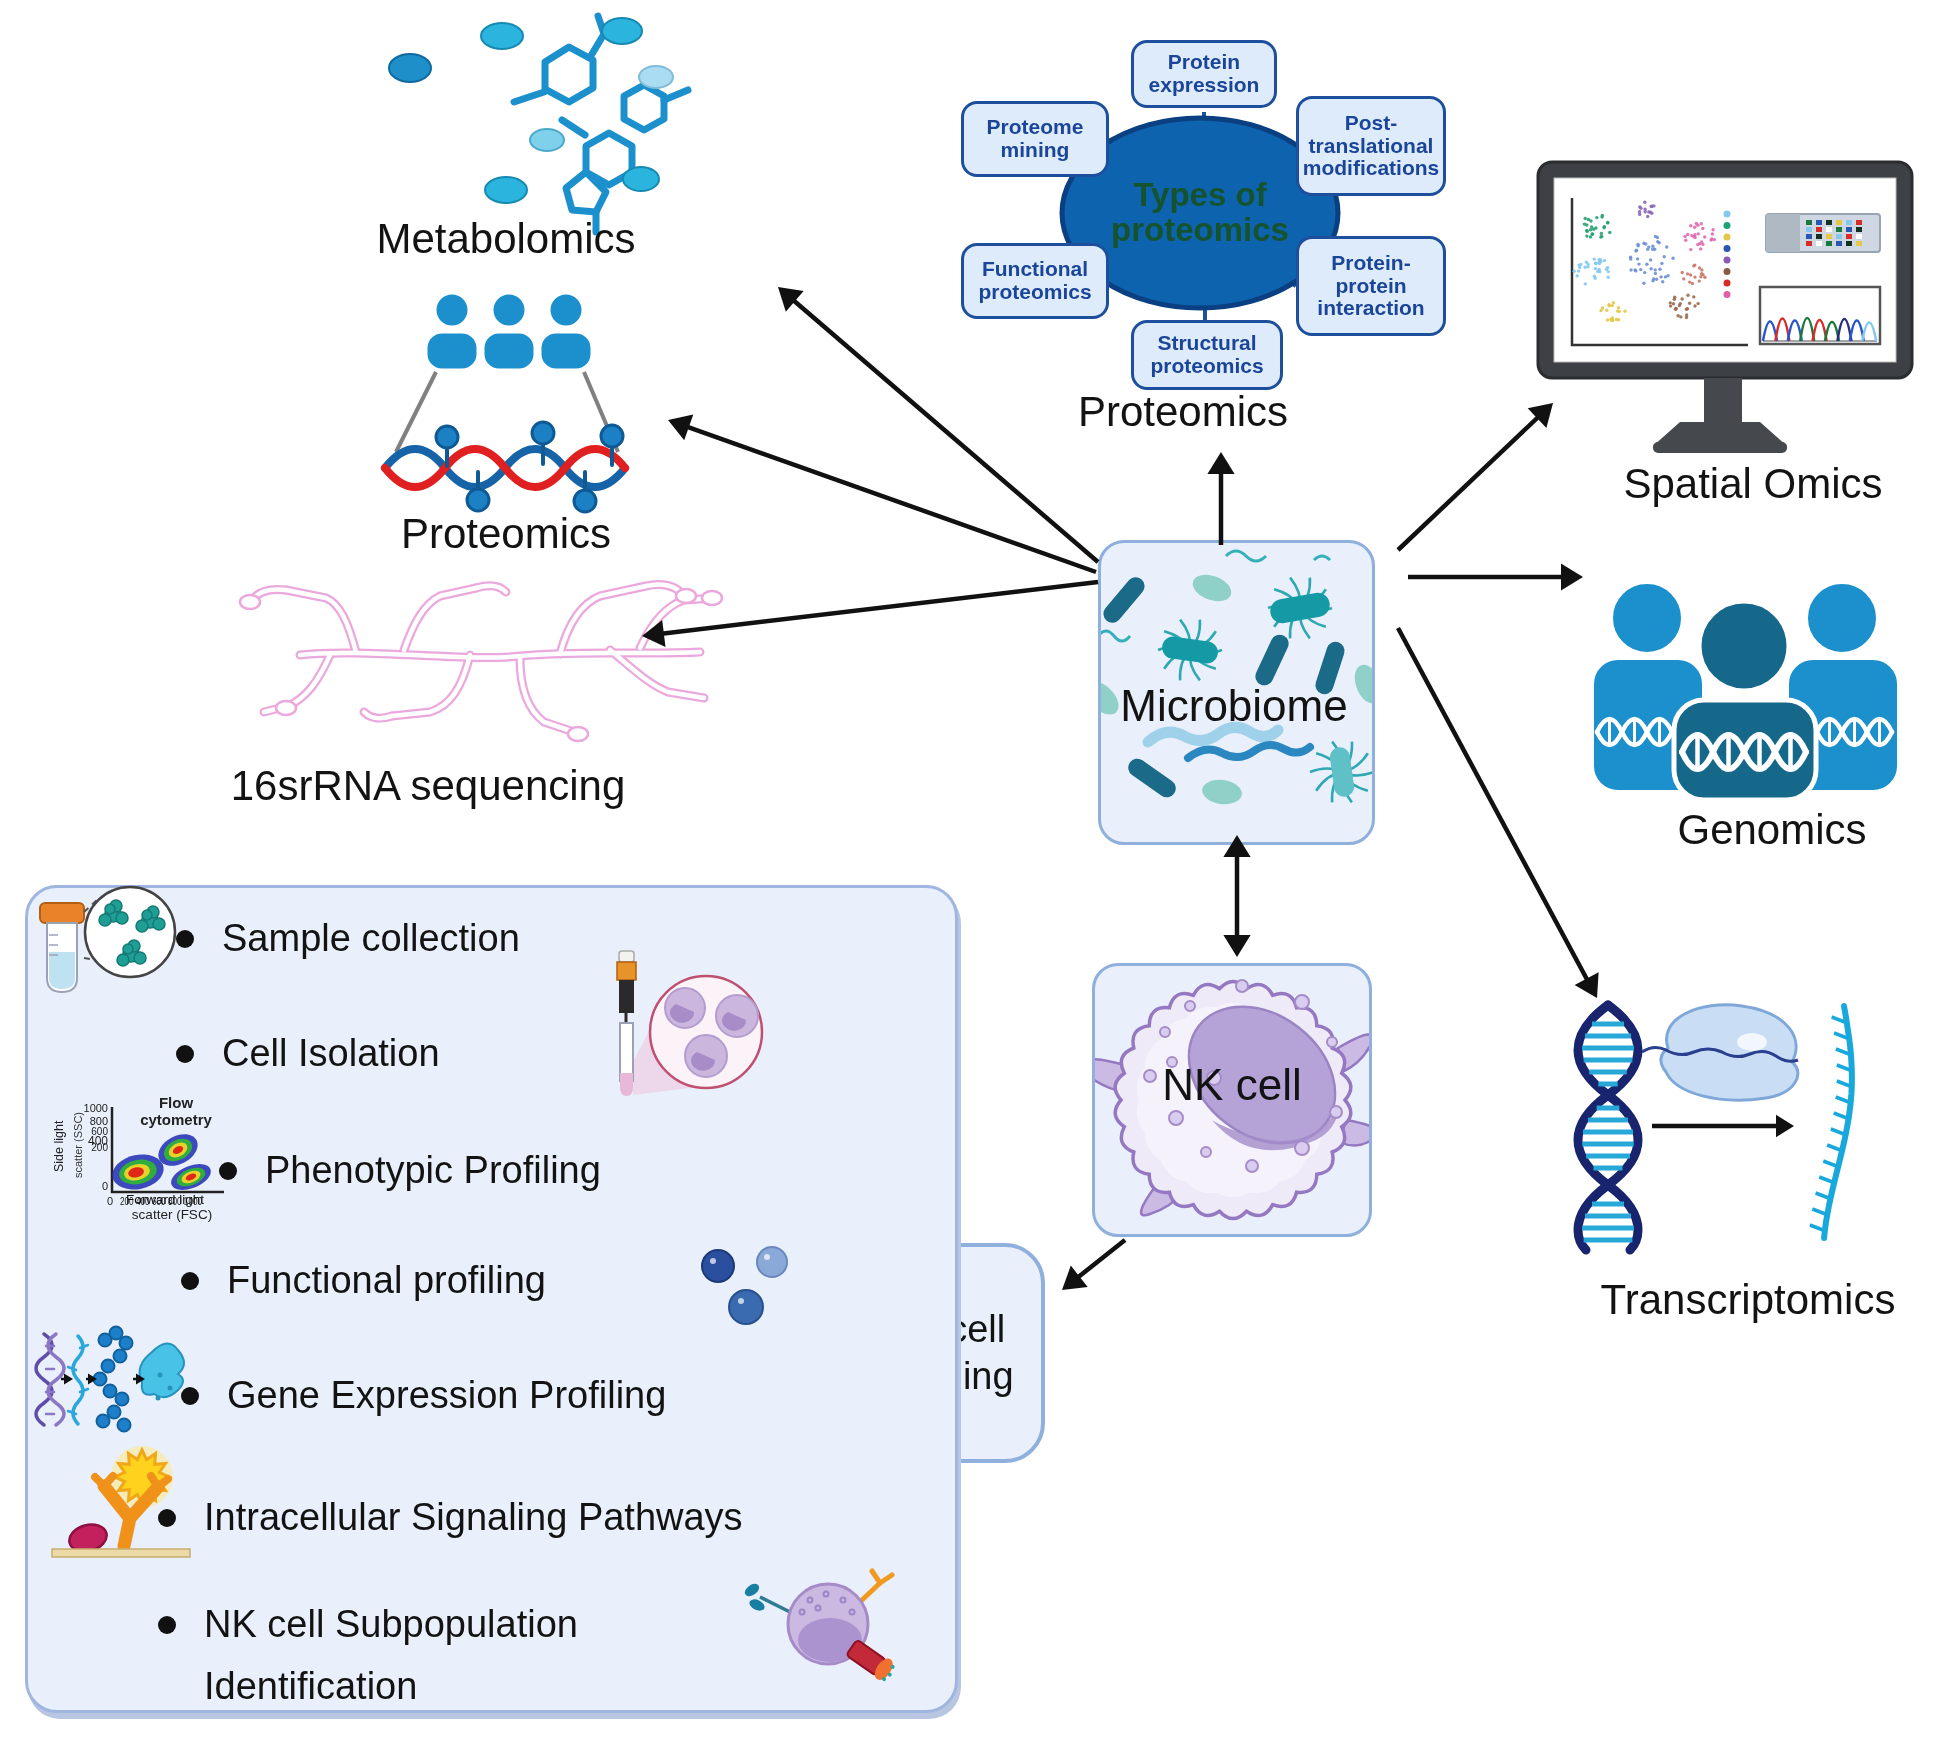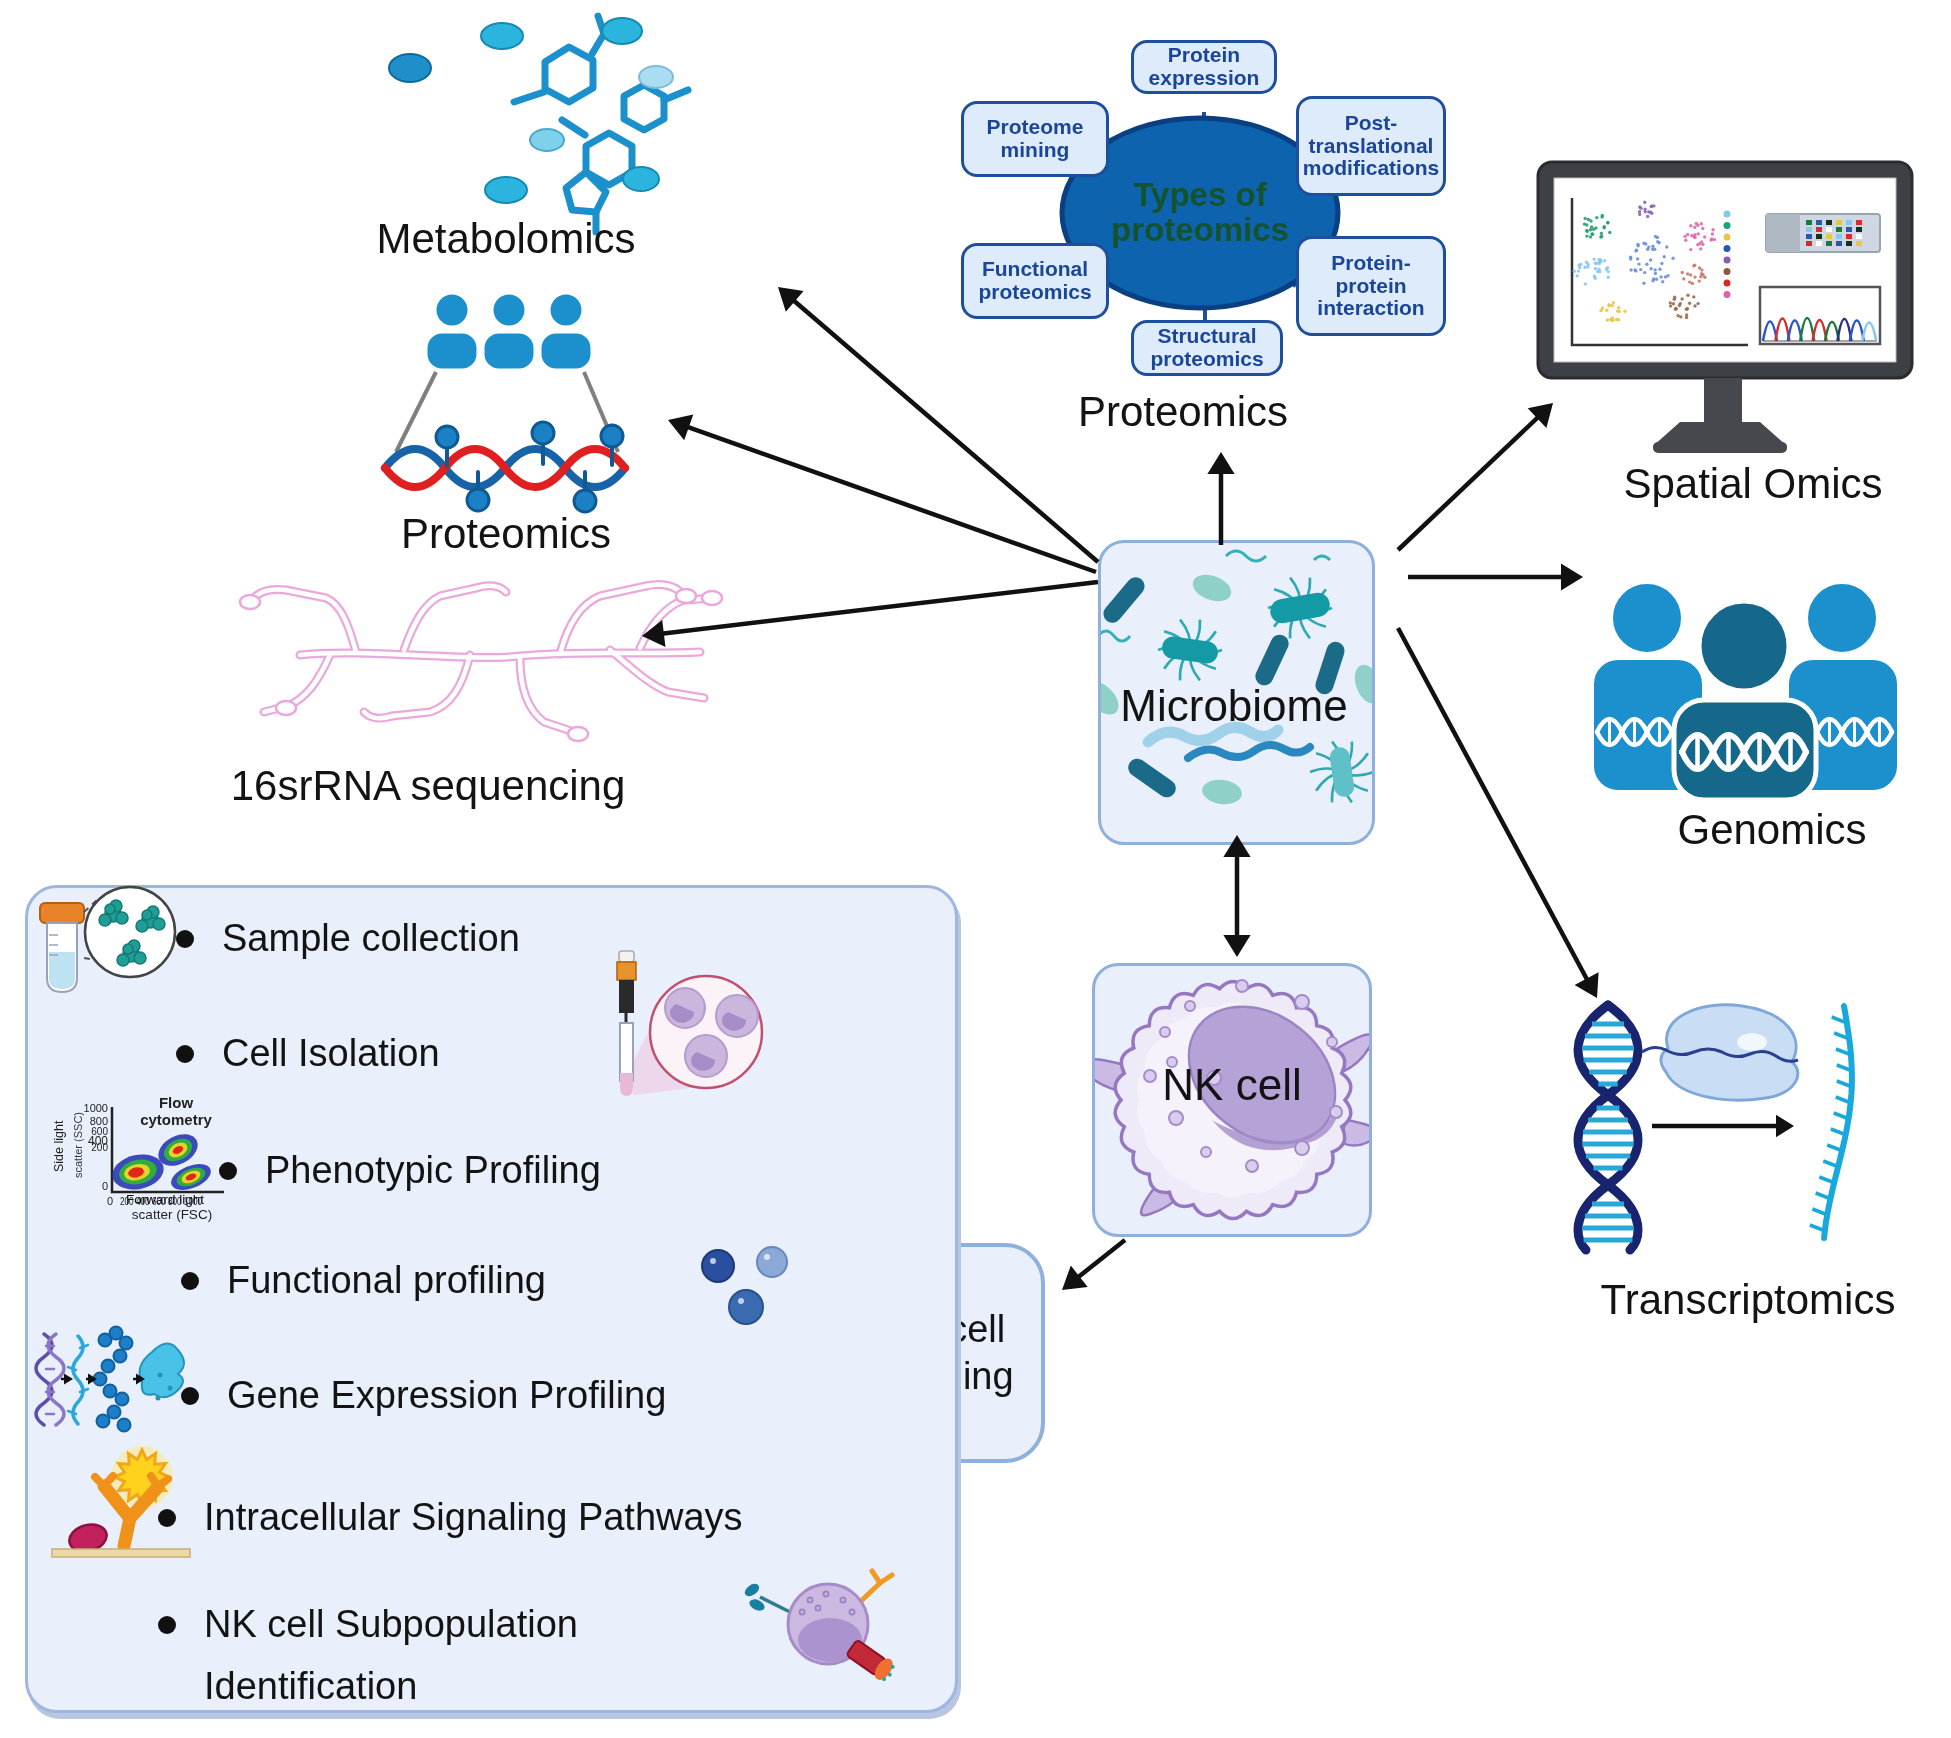--- a/index.html
+++ b/index.html
@@ -759,33 +759,33 @@
   <div class="nlabel" style="left:428px;top:762px;">16srRNA sequencing</div>
   <div class="nlabel" style="left:1183px;top:388px;text-align:center;">Proteomics</div>
   <div class="nlabel" style="left:1753px;top:460px;">Spatial Omics</div>
   <div class="nlabel" style="left:1772px;top:806px;">Genomics</div>
   <div class="nlabel" style="left:1748px;top:1276px;">Transcriptomics</div>
   <div class="boxlabel" style="left:1234px;top:706px;">Microbiome</div>
   <div class="boxlabel" style="left:1232px;top:1085px;">NK cell</div>
 
   <div class="hublabel" style="left:1200px;top:178px;">Types of proteomics</div>
 
-  <div class="pill" style="left:1131px;top:40px;width:146px;height:54px;">
+  <div class="pill" style="left:1131px;top:40px;width:146px;height:68px;">
       <span>Protein expression</span>
     </div>
   <div class="pill" style="left:1296px;top:96px;width:150px;height:100px;">
       <span>Post-translational modifications</span>
     </div>
   <div class="pill" style="left:961px;top:101px;width:148px;height:76px;">
       <span>Proteome mining</span>
     </div>
   <div class="pill" style="left:961px;top:243px;width:148px;height:76px;">
       <span>Functional proteomics</span>
     </div>
-  <div class="pill" style="left:1131px;top:320px;width:152px;height:56px;">
+  <div class="pill" style="left:1131px;top:320px;width:152px;height:70px;">
       <span>Structural proteomics</span>
     </div>
   <div class="pill" style="left:1296px;top:236px;width:150px;height:100px;">
       <span>Protein-protein interaction</span>
     </div>
 
   <div class="bullet" style="left:176px;top:908px;">
       <span class="dot"></span>
       <span class="txt">Sample collection</span>
     </div>

